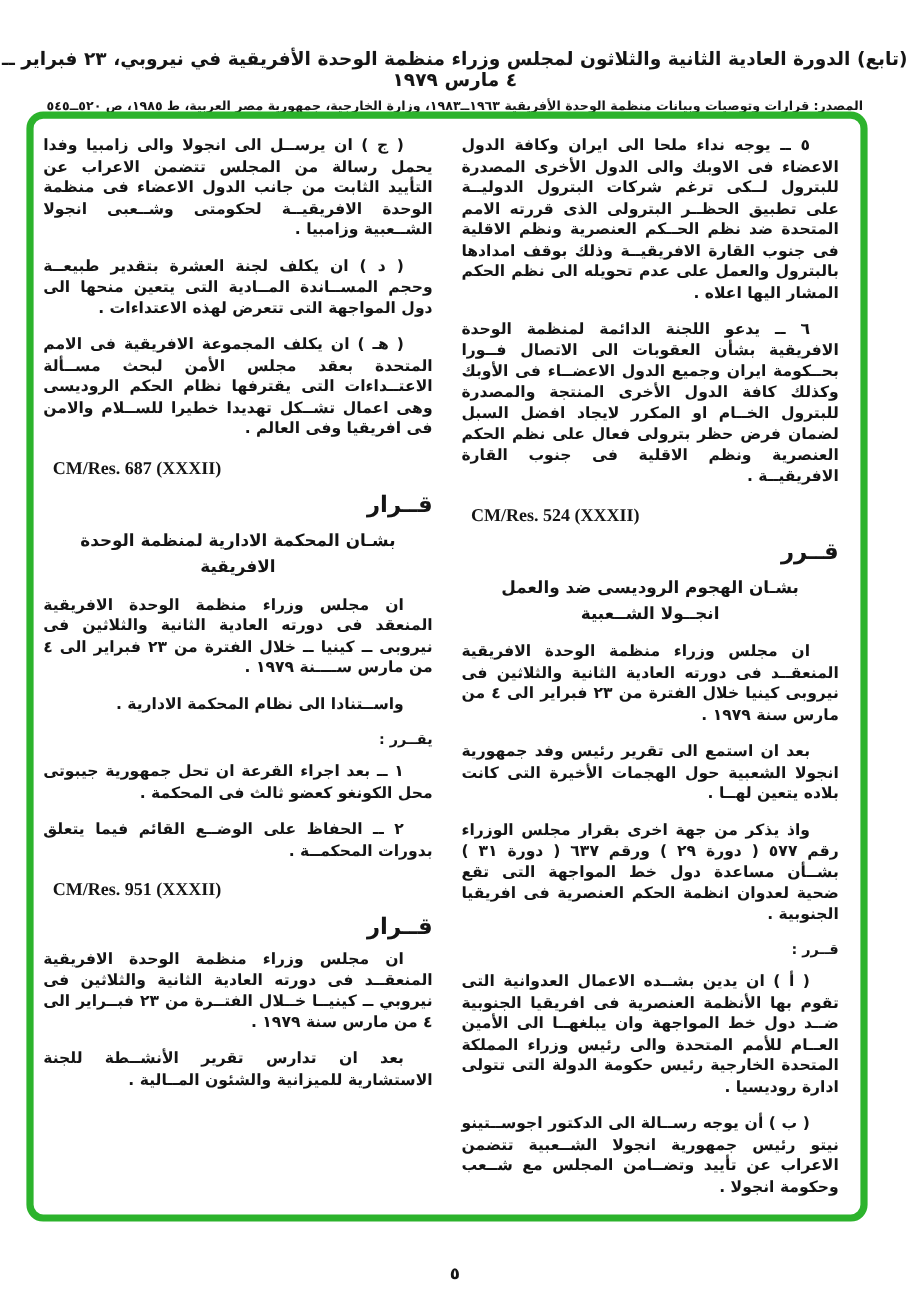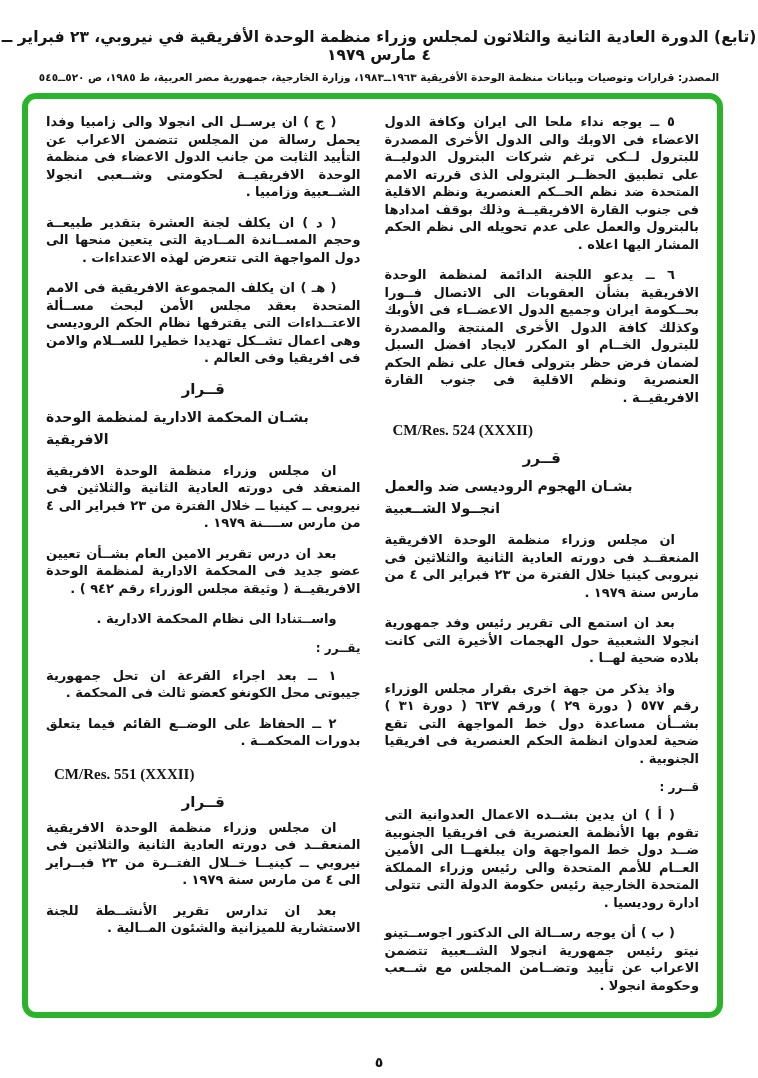--- a/index.html
+++ b/index.html
@@ -11,21 +11,21 @@
     width: 758px;
     height: 1078px;
     position: relative;
     font-family: "DejaVu Sans", sans-serif;
     color: #151515;
     overflow: hidden;
   }
   .page-header {
     direction: rtl;
     text-align: center;
-    padding-top: 28px;
+    padding-top: 40px;
   }
   .header-line1 {
     font-size: 15.5px;
     font-weight: bold;
     letter-spacing: 0;
   }
   .header-line2 {
     font-size: 10.5px;
     font-weight: bold;
     margin-top: 7px;
@@ -39,21 +39,21 @@
     border: 6px solid #2cb32c;
     border-radius: 14px;
     box-sizing: border-box;
     display: flex;
     direction: rtl;
     overflow: hidden;
   }
   .col {
     width: 50%;
     box-sizing: border-box;
-    padding: 14px 18px 10px 18px;
+    padding: 14px 18px 10px 8px;
   }
   .col-right { padding-left: 12px; }
   .col-left  { padding-right: 12px; }
   .para {
     direction: rtl;
     text-align: justify;
     font-size: 13px;
     font-weight: bold;
     line-height: 17.5px;
     margin: 0 0 13px 0;
@@ -64,28 +64,28 @@
     text-align: left;
     font-family: "Liberation Serif", serif;
     font-weight: bold;
     font-size: 15px;
     margin: 16px 0 6px 0;
     padding-left: 8px;
     text-indent: 0;
   }
   .res-title {
     direction: rtl;
-    text-align: center;
+    text-align: right;
     font-weight: bold;
-    font-size: 15px;
+    font-size: 19px;
     margin: 10px 0 8px 0;
   }
   .res-subtitle {
     direction: rtl;
-    text-align: left;
+    text-align: center;
     font-weight: bold;
     font-size: 14px;
     line-height: 22px;
     margin: 0 0 12px 0;
   }
   .decides {
     direction: rtl;
     text-align: right;
     font-weight: bold;
     font-size: 12px;
@@ -115,42 +115,42 @@
   <div class="col col-right">
     <div class="para">٥ ــ يوجه نداء ملحا الى ايران وكافة الدول الاعضاء فى الاوبك والى الدول الأخرى المصدرة للبترول لــكى ترغم شركات البترول الدوليــة على تطبيق الحظــر البترولى الذى قررته الامم المتحدة ضد نظم الحــكم العنصرية ونظم الاقلية فى جنوب القارة الافريقيــة وذلك بوقف امدادها بالبترول والعمل على عدم تحويله الى نظم الحكم المشار اليها اعلاه .</div>
     <div class="para">٦ ــ يدعو اللجنة الدائمة لمنظمة الوحدة الافريقية بشأن العقوبات الى الاتصال فــورا بحــكومة ايران وجميع الدول الاعضــاء فى الأوبك وكذلك كافة الدول الأخرى المنتجة والمصدرة للبترول الخــام او المكرر لايجاد افضل السبل لضمان فرض حظر بترولى فعال على نظم الحكم العنصرية ونظم الاقلية فى جنوب القارة الافريقيــة .</div>
     <div class="res-id">CM/Res. 524 (XXXII)</div>
     <div class="res-title">قــرر</div>
     <div class="res-subtitle">
       <div>بشـان الهجوم الروديسى ضد والعمل</div>
       <div>انجــولا الشــعبية</div>
     </div>
     <div class="para">ان مجلس وزراء منظمة الوحدة الافريقية المنعقــد فى دورته العادية الثانية والثلاثين فى نيروبى كينيا خلال الفترة من ٢٣ فبراير الى ٤ من مارس سنة ١٩٧٩ .</div>
-    <div class="para">بعد ان استمع الى تقرير رئيس وفد جمهورية انجولا الشعبية حول الهجمات الأخيرة التى كانت بلاده ضحية لهــا .</div>
+    <div class="para">بعد ان استمع الى تقرير رئيس وفد جمهورية انجولا الشعبية حول الهجمات الأخيرة التى كانت بلاده يتعين لهــا .</div>
     <div class="para">واذ يذكر من جهة اخرى بقرار مجلس الوزراء رقم ٥٧٧ ( دورة ٢٩ ) ورقم ٦٣٧ ( دورة ٣١ ) بشــأن مساعدة دول خط المواجهة التى تقع ضحية لعدوان انظمة الحكم العنصرية فى افريقيا الجنوبية .</div>
     <div class="decides">قــرر :</div>
     <div class="para">( أ ) ان يدين بشــده الاعمال العدوانية التى تقوم بها الأنظمة العنصرية فى افريقيا الجنوبية ضــد دول خط المواجهة وان يبلغهــا الى الأمين العــام للأمم المتحدة والى رئيس وزراء المملكة المتحدة الخارجية رئيس حكومة الدولة التى تتولى ادارة روديسيا .</div>
     <div class="para">( ب ) أن يوجه رســالة الى الدكتور اجوســتينو نيتو رئيس جمهورية انجولا الشــعبية تتضمن الاعراب عن تأييد وتضــامن المجلس مع شــعب وحكومة انجولا .</div>
   </div>
 
   <div class="col col-left">
     <div class="para">( ج ) ان يرســل الى انجولا والى زامبيا وفدا يحمل رسالة من المجلس تتضمن الاعراب عن التأييد الثابت من جانب الدول الاعضاء فى منظمة الوحدة الافريقيــة لحكومتى وشــعبى انجولا الشــعبية وزامبيا .</div>
     <div class="para">( د ) ان يكلف لجنة العشرة بتقدير طبيعــة وحجم المســاندة المــادية التى يتعين منحها الى دول المواجهة التى تتعرض لهذه الاعتداءات .</div>
     <div class="para">( هـ ) ان يكلف المجموعة الافريقية فى الامم المتحدة بعقد مجلس الأمن لبحث مســألة الاعتــداءات التى يقترفها نظام الحكم الروديسى وهى اعمال تشــكل تهديدا خطيرا للســلام والامن فى افريقيا وفى العالم .</div>
 
+    <div class="res-id">CM/Res. 687 (XXXII)</div>
     <div class="res-title">قــرار</div>
     <div class="res-subtitle">بشـان المحكمة الادارية لمنظمة الوحدة الافريقية</div>
     <div class="para">ان مجلس وزراء منظمة الوحدة الافريقية المنعقد فى دورته العادية الثانية والثلاثين فى نيروبى ــ كينيا ــ خلال الفترة من ٢٣ فبراير الى ٤ من مارس ســــنة ١٩٧٩ .</div>
-    <div class="para">بعد ان درس تقرير الامين العام بشــأن تعيين عضو جديد فى المحكمة الادارية لمنظمة الوحدة الافريقيــة ( وثيقة مجلس الوزراء رقم ٩٤٢ ) .</div>
     <div class="para">واســتنادا الى نظام المحكمة الادارية .</div>
     <div class="decides">يقــرر :</div>
     <div class="para">١ ــ بعد اجراء القرعة ان تحل جمهورية جيبوتى محل الكونغو كعضو ثالث فى المحكمة .</div>
     <div class="para">٢ ــ الحفاظ على الوضــع القائم فيما يتعلق بدورات المحكمــة .</div>
 
-    <div class="res-id">CM/Res. 551 (XXXII)</div>
+    <div class="res-id">CM/Res. 951 (XXXII)</div>
     <div class="res-title">قــرار</div>
     <div class="para">ان مجلس وزراء منظمة الوحدة الافريقية المنعقــد فى دورته العادية الثانية والثلاثين فى نيروبي ــ كينيــا خــلال الفتــرة من ٢٣ فبــراير الى ٤ من مارس سنة ١٩٧٩ .</div>
     <div class="para">بعد ان تدارس تقرير الأنشــطة للجنة الاستشارية للميزانية والشئون المــالية .</div>
   </div>
 
 </div>
 
 <div class="page-number">٥</div>
 
 </body></html>

